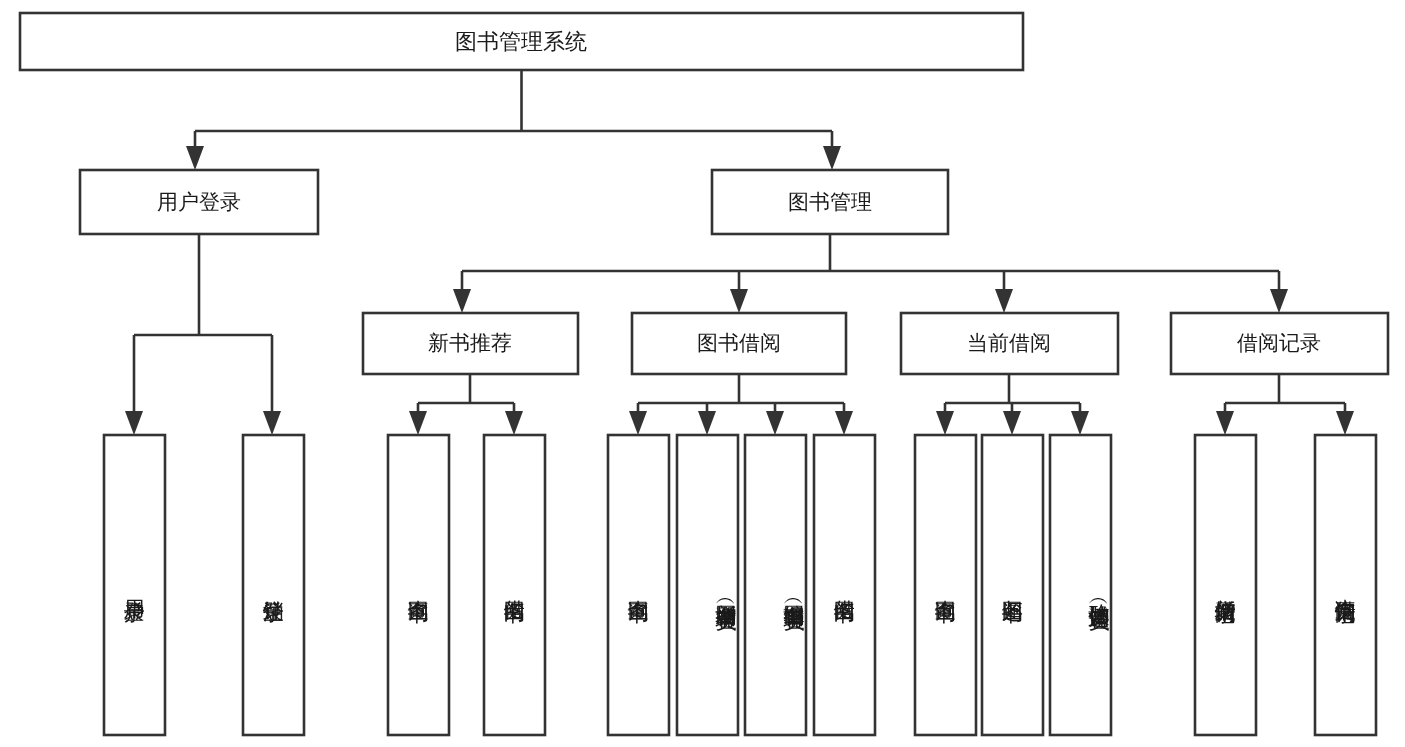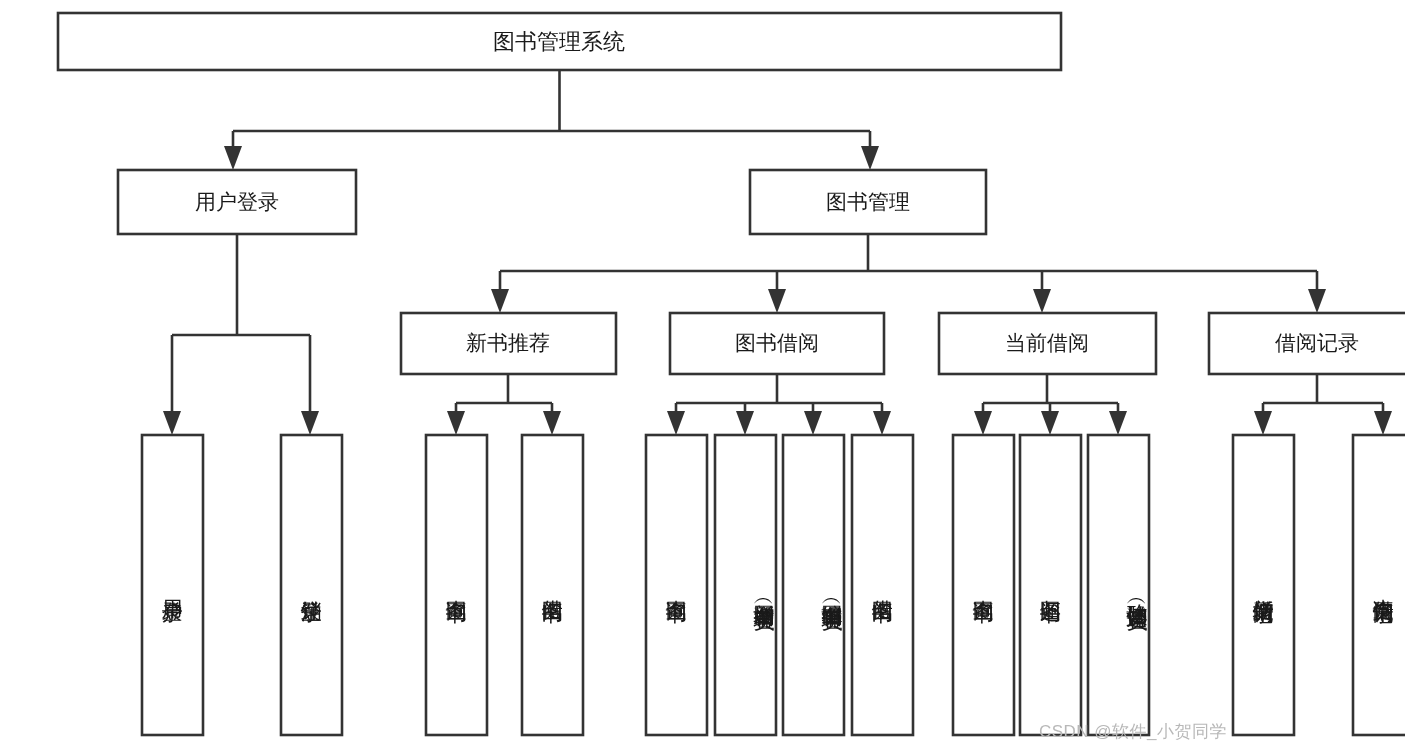--- a/index.html
+++ b/index.html
@@ -11,21 +11,20 @@
     width: 1405px;
     height: 747px;
     font-family: "Liberation Sans", "DejaVu Sans", sans-serif;
     overflow: hidden;
   }
   #diagram-root {
     position: relative;
     width: 1199px;
     height: 747px;
     background: #ffffff;
-    margin-left: 38px;
   }
   svg.canvas {
     position: absolute;
     left: 0;
     top: 0;
     width: 1405px;
     height: 747px;
   }
   .node-box {
     fill: #ffffff;
@@ -218,15 +217,14 @@
   <div class="leaf-label-wrap" style="left:608px; top:435px; width:61px; height:300px;">查询图书</div>
   <div class="leaf-label-wrap" style="left:677px; top:435px; width:61px; height:300px; align-items:flex-start; padding-top:12px; box-sizing:border-box;">新增图书（管理员）</div>
   <div class="leaf-label-wrap" style="left:745px; top:435px; width:61px; height:300px; align-items:flex-start; padding-top:12px; box-sizing:border-box;">编辑图书（管理员）</div>
   <div class="leaf-label-wrap" style="left:814px; top:435px; width:61px; height:300px;">借阅图书</div>
   <div class="leaf-label-wrap" style="left:915px; top:435px; width:61px; height:300px;">查询图书</div>
   <div class="leaf-label-wrap" style="left:982px; top:435px; width:61px; height:300px;">归还图书</div>
   <div class="leaf-label-wrap" style="left:1050px; top:435px; width:61px; height:300px; align-items:flex-start; padding-top:12px; box-sizing:border-box;">确认归还（管理员）</div>
   <div class="leaf-label-wrap" style="left:1195px; top:435px; width:61px; height:300px;">新增借阅记录</div>
   <div class="leaf-label-wrap" style="left:1315px; top:435px; width:61px; height:300px;">查询借阅记录</div>
 
-  <div class="watermark">CSDN @软件_小贺同学</div>
 
 </div>
 
 </body></html>

